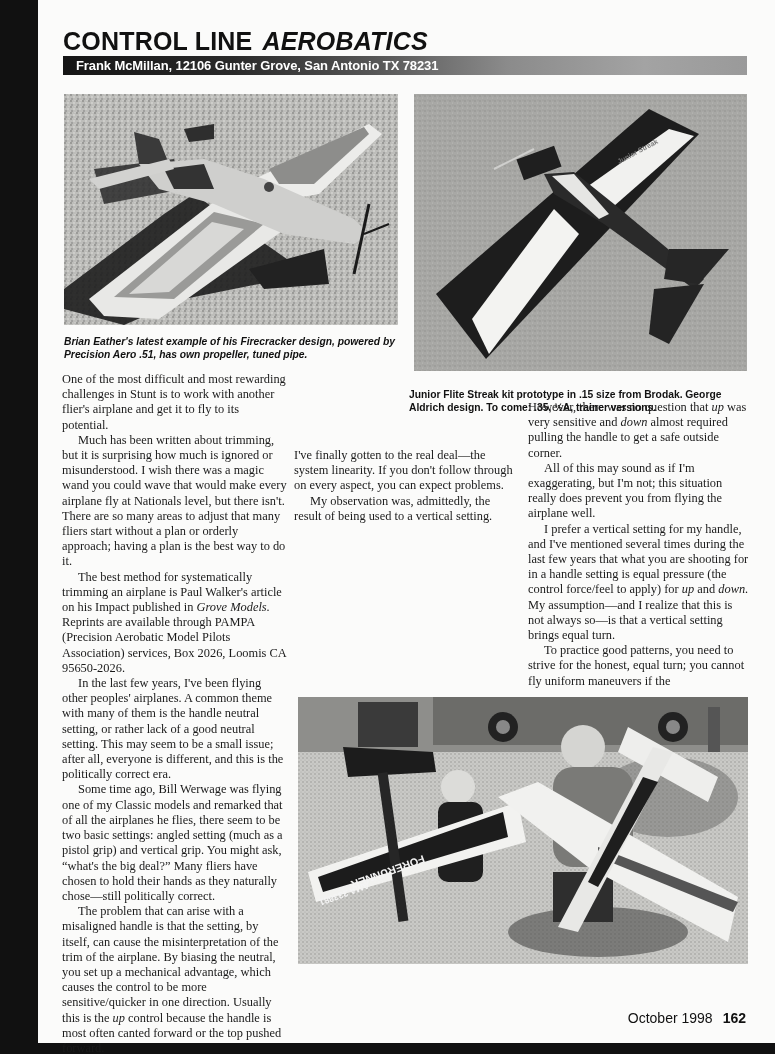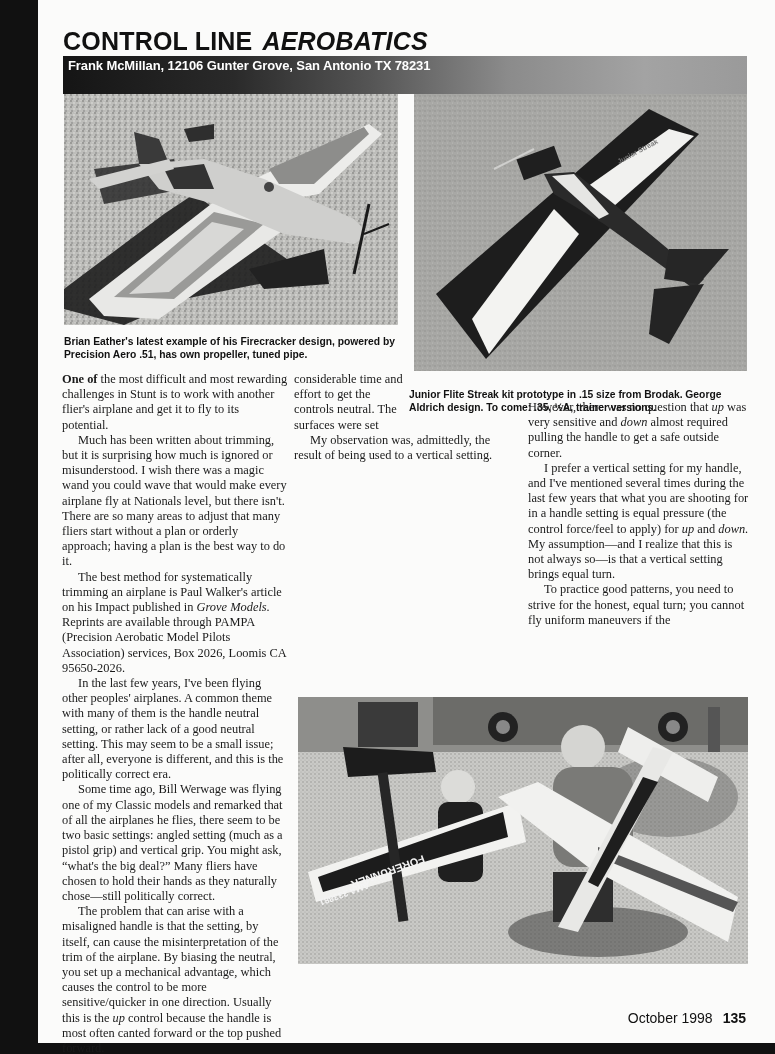--- a/index.html
+++ b/index.html
@@ -11,40 +11,40 @@
     position: absolute; left: 12px; top: 0; width: 752px; height: 1043px;
     background: #fbfbfa; color: #161616; margin-left: 26px;
   }
   .title {
     position: absolute; left: 25px; top: 27px; margin: 0;
     font-family: "Liberation Sans", sans-serif; font-weight: 900; font-size: 25px;
     letter-spacing: 0.2px; color: #111; white-space: nowrap; line-height: 28px;
   }
   .title .it { font-style: italic; margin-left: 10px; }
   .byline {
-    position: absolute; left: 25px; top: 56px; width: 684px; height: 38px;
+    position: absolute; left: 25px; top: 56px; width: 684px; height: 19px;
     background: linear-gradient(90deg, #151515 0%, #2a2a2a 25%, #555 45%, #8b8b8b 65%, #a3a3a3 85%, #9a9a9a 100%);
     color: #fff; font-family: "Liberation Sans", sans-serif; font-weight: bold;
-    font-size: 13px; line-height: 20px; padding-left: 5px; box-sizing: border-box;
+    font-size: 13px; line-height: 20px; padding-left: 13px; box-sizing: border-box;
     white-space: nowrap; letter-spacing: -0.1px;
   }
   .photo { position: absolute; overflow: hidden; }
   .photo svg { display: block; width: 100%; height: 100%; }
   .caption {
     position: absolute; font-family: "Liberation Sans", sans-serif; font-weight: bold;
     font-size: 10.3px; line-height: 13px; color: #111;
   }
   .col {
     position: absolute; font-size: 12.4px; line-height: 15.2px; color: #1a1a1a;
     text-align: left;
   }
   .col p { margin: 0; text-indent: 16px; }
   .col p.first { text-indent: 0; }
   .col p.gap { margin-top: 15px; text-indent: 0; }
-  .col b { font-weight: bold; text-align: right; }
+  .col b { font-weight: normal; text-align: right; }
   .col i { font-style: italic; }
   .footer {
     position: absolute; right: 44px; top: 1010px;
     font-family: "Liberation Sans", sans-serif; font-size: 14px; color: #111; white-space: nowrap;
   }
   .footer .pg { font-weight: bold; margin-left: 10px; }
 </style>
 </head>
 <body>
 
@@ -83,21 +83,21 @@
       <circle cx="205" cy="93" r="5" fill="#444"></circle>
 
       <polygon points="70,38 95,45 105,70 75,70" fill="#3a3a3a"></polygon>
       <polygon points="25,85 105,65 110,75 35,95" fill="#d2d2d0"></polygon>
       <polygon points="120,35 150,30 150,45 125,48" fill="#2e2e2e"></polygon>
 
       <line x1="305" y1="110" x2="290" y2="180" stroke="#1a1a1a" stroke-width="3"></line>
       <line x1="300" y1="140" x2="325" y2="130" stroke="#1a1a1a" stroke-width="2"></line>
     </svg>
   </div>
-  <div class="caption" style="left:26px; top:335px; width:338px;">Brian Eather's latest example of his Firecracker design, powered by Precision Aero .51, has own propeller, tuned pipe.</div>
+  <div class="caption" style="left:26px; top:335px; width:338px;font-style:italic;">Brian Eather's latest example of his Firecracker design, powered by Precision Aero .51, has own propeller, tuned pipe.</div>
 
   <div class="photo" style="left:376px; top:94px; width:333px; height:277px; background:#a9a9a6;" role="img" aria-label="Photo of Junior Flite Streak kit prototype model plane">
     <svg viewBox="0 0 333 277" preserveAspectRatio="none">
       <defs>
         <pattern id="concrete" width="5" height="5" patternUnits="userSpaceOnUse">
           <rect width="5" height="5" fill="#a8a8a5"></rect>
           <circle cx="1" cy="2" r="0.7" fill="#8c8c8a"></circle>
           <circle cx="3.5" cy="4" r="0.6" fill="#bdbdba"></circle>
           <circle cx="4" cy="1" r="0.5" fill="#939391"></circle>
         </pattern>
@@ -125,30 +125,29 @@
   <div class="col" style="left:24px; top:372px; width:226px;">
     <p class="first"><b>One of</b><span> the most difficult and most rewarding challenges in Stunt is to work with another flier's airplane and get it to fly to its potential.</span></p>
     <p>Much has been written about trimming, but it is surprising how much is ignored or misunderstood. I wish there was a magic wand you could wave that would make every airplane fly at Nationals level, but there isn't. There are so many areas to adjust that many fliers start without a plan or orderly approach; having a plan is the best way to do it.</p>
     <p><span>The best method for systematically trimming an airplane is Paul Walker's article on his Impact published in </span><i>Grove Models.</i><span> Reprints are available through PAMPA (Precision Aerobatic Model Pilots Association) services, Box 2026, Loomis CA 95650-2026.</span></p>
     <p>In the last few years, I've been flying other peoples' airplanes. A common theme with many of them is the handle neutral setting, or rather lack of a good neutral setting. This may seem to be a small issue; after all, everyone is different, and this is the politically correct era.</p>
     <p>Some time ago, Bill Werwage was flying one of my Classic models and remarked that of all the airplanes he flies, there seem to be two basic settings: angled setting (much as a pistol grip) and vertical grip. You might ask, “what's the big deal?” Many fliers have chosen to hold their hands as they naturally chose—still politically correct.</p>
     <p><span>The problem that can arise with a misaligned handle is that the setting, by itself, can cause the misinterpretation of the trim of the airplane. By biasing the neutral, you set up a mechanical advantage, which causes the control to be more sensitive/quicker in one direction. Usually this is the </span><i>up</i><span> control because the handle is most often canted forward or the top pushed forward.</span></p>
 
   </div>
 
-  <div class="col" style="left:256px; top:372px; width:112px;">
-    <p class="first">considerable time and effort to get the controls neutral. The surfaces were set</p>
-  </div>
 
   <div class="col" style="left:256px; top:433px; width:220px;">
+    <p class="gap"><b>I've finally</b><span> gotten to the real deal—the system linearity. If you don't follow through on every aspect, you can expect problems.</span></p>
     <p>My observation was, admittedly, the result of being used to a vertical setting.</p>
   </div>
 
   <div class="col" style="left:490px; top:400px; width:222px;">
     <p class="first"><span>However, there was no question that </span><i>up</i><span> was very sensitive and </span><i>down</i><span> almost required pulling the handle to get a safe outside corner.</span></p>
+    <p>All of this may sound as if I'm exaggerating, but I'm not; this situation really does prevent you from flying the airplane well.</p>
     <p><span>I prefer a vertical setting for my handle, and I've mentioned several times during the last few years that what you are shooting for in a handle setting is equal pressure (the control force/feel to apply) for </span><i>up</i><span> and </span><i>down.</i><span> My assumption—and I realize that this is not always so—is that a vertical setting brings equal turn.</span></p>
     <p>To practice good patterns, you need to strive for the honest, equal turn; you cannot fly uniform maneuvers if the</p>
   </div>
 
   <div class="photo" style="left:260px; top:697px; width:450px; height:267px; background:#9c9c99;" role="img" aria-label="Photo of father and son holding two stunt model planes on grass">
     <svg viewBox="0 0 450 267" preserveAspectRatio="none">
       <defs>
         <pattern id="grass" width="4" height="4" patternUnits="userSpaceOnUse">
           <rect width="4" height="4" fill="#c9c9c6"></rect>
           <circle cx="1" cy="1" r="0.7" fill="#8f8f8c"></circle>
@@ -184,14 +183,14 @@
       <text x="70" y="185" font-family="Liberation Sans, sans-serif" font-size="9" font-weight="bold" fill="#f4f4f4" transform="rotate(160 70 185)">AMA 333881</text>
 
       <polygon points="200,100 240,85 440,200 430,245 290,170" fill="#f1f1ef"></polygon>
       <polygon points="300,150 440,205 435,215 300,160" fill="#555"></polygon>
       <polygon points="330,30 420,80 410,105 320,55" fill="#eeeeec"></polygon>
       <polygon points="355,50 375,55 280,235 260,230" fill="#e8e8e6"></polygon>
       <polygon points="345,80 360,85 300,190 290,185" fill="#1e1e1e"></polygon>
     </svg>
   </div>
 
-  <div class="footer"><span>October 1998</span><span class="pg">135</span></div>
+  <div class="footer"><span>October 1998</span><span class="pg">162</span></div>
 </div>
 
 </body></html>

